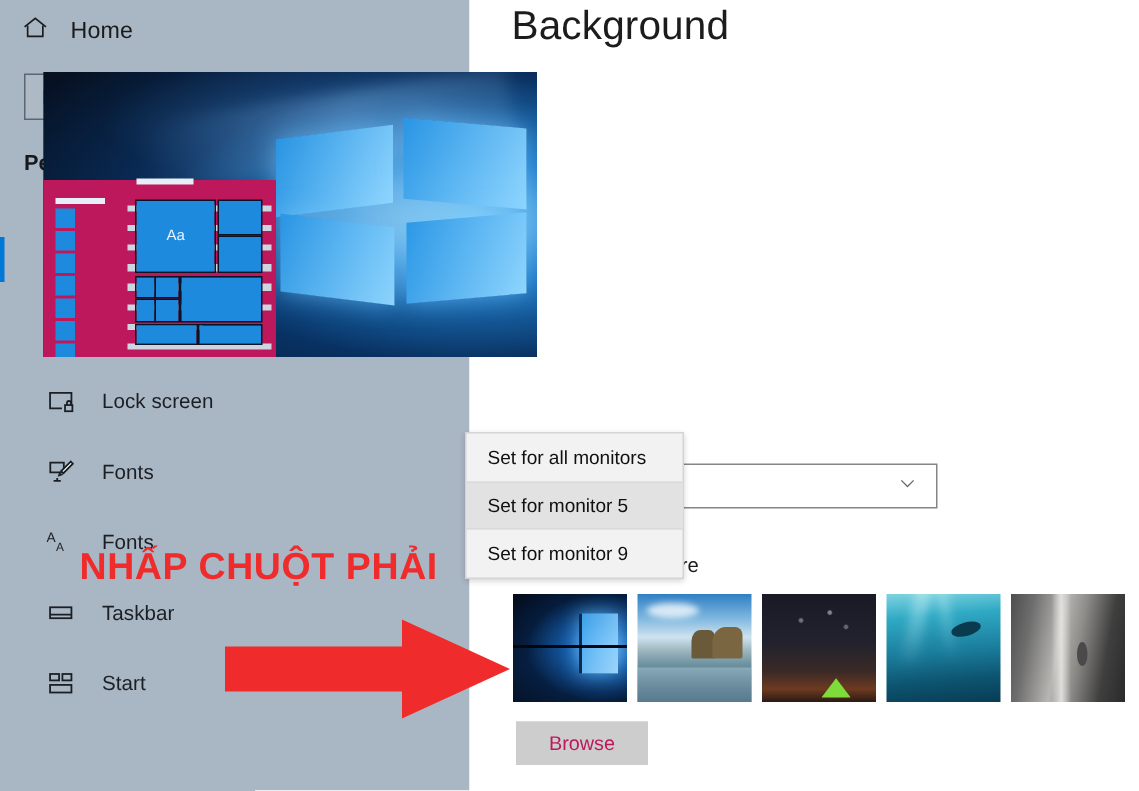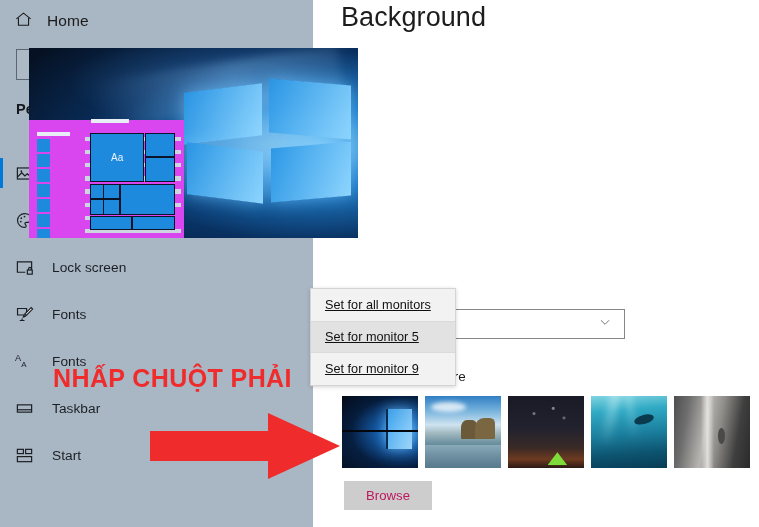--- a/index.html
+++ b/index.html
@@ -43,21 +43,21 @@
   .section-title {
     position: absolute; left: 16px; top: 101px;
     font-size: 14.5px; font-weight: bold; color: #16191c;
   }
 
   .nav { position: absolute; left: 0; top: 150px; width: 313px; }
   .nav-item {
     position: relative;
     height: 47px;
     display: flex; align-items: center;
-    padding-left: 14px;
+    padding-left: 30px;
     gap: 17px;
   }
   .nav-item .accent {
     position: absolute; left: 0; top: 8px;
     width: 3.4px; height: 30px; background: #0078d7;
     display: none;
   }
   .nav-item.selected .accent { display: block; }
   .nav-ico { width: 21px; height: 21px; display: flex; align-items: center; justify-content: center; flex: none; }
   .nav-label { font-size: 13.7px; color: #1b1f24; letter-spacing: .05px; }
@@ -103,21 +103,21 @@
   .pv-p4 { left: 51%; top: 50%; width: 45%; height: 42%; transform: skewY(-5deg); }
   .pv-glow {
     position: absolute; left: 42%; top: 24%; width: 60%; height: 54%;
     background: radial-gradient(ellipse at 50% 50%, rgba(190,235,255,.55), rgba(120,200,255,0) 68%);
     filter: blur(7px);
   }
   
   .pv-start {
     position: absolute; left: 0; top: 38%;
     width: 47%; height: 62%;
-    background: #d946ef;
+    background: #be185d;
   }
   .pv-col { position: absolute; left: 5%; top: 10%; width: 28%; height: 84%; }
   .pv-acct { width: 76%; height: 4.5%; background: #e8eef5; margin-bottom: 7%; }
   .pv-tile-sm { width: 30%; aspect-ratio: 1/1; background: #1e8ade; margin-bottom: 4.5%; }
   .pv-lines { position: absolute; left: 36%; top: 14%; width: 62%; height: 82%;
               display: flex; flex-direction: column; justify-content: space-between; }
   .pv-line { height: 4.5%; background: #cdd6e0; }
   .pv-line.s { width: 52%; }
   .pv-tiles { position: absolute; left: 40%; top: 8%; width: 54%; height: 88%; }
   .pv-t { position: absolute; background: #1e8ade; outline: 1px solid #0a1426; }
@@ -199,21 +199,20 @@
     background: #f2f2f2;
     border: 1px solid #d4d4d4;
     box-shadow: 0 1px 4px rgba(0,0,0,.18);
     z-index: 40;
   }
   .ctx-item {
     height: 32px; display: flex; align-items: center;
     padding-left: 14px;
     font-size: 12.7px; color: #101010;
     cursor: default;
-    text-decoration: underline;
   }
   .ctx-item.hl { background: #e2e2e2; border-top:1px solid #dadada; border-bottom:1px solid #dadada; }
 
   
   #anno-text {
     position: absolute; left: 53px; top: 364px;
     font-size: 25px; font-weight: bold; color: #f02b2b;
     letter-spacing: .4px; z-index: 50;
     white-space: nowrap;
   }

